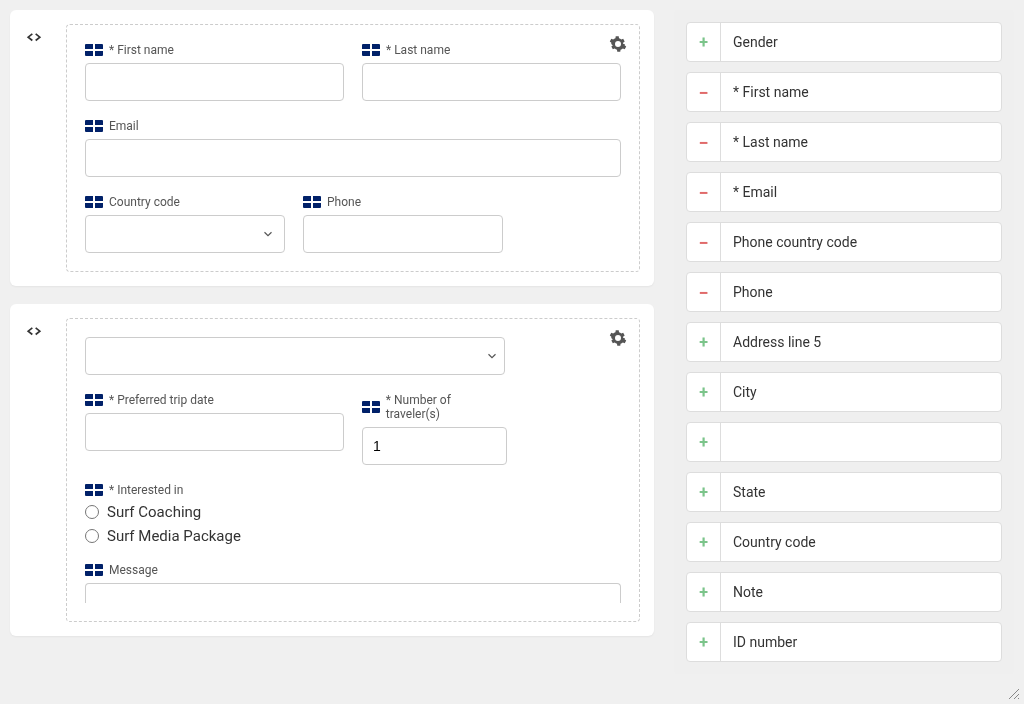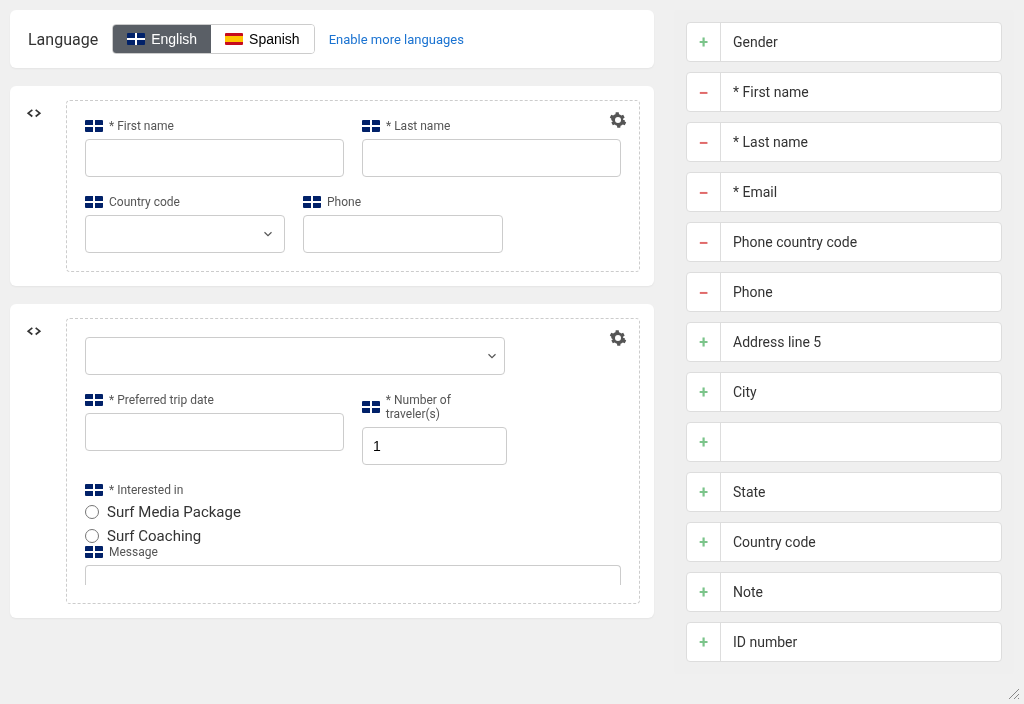--- a/index.html
+++ b/index.html
@@ -22,21 +22,21 @@
 .sort-icon { color: #333; cursor: move; }
 .form-body { flex: 1; border: 1px dashed #ccc; border-radius: 4px; padding: 18px; position: relative; }
 .gear { position: absolute; top: 10px; right: 12px; color: #555; cursor: pointer; }
 .field-row { display: flex; gap: 18px; margin-bottom: 18px; }
 .field { flex: 1; display: flex; flex-direction: column; }
 .field.half { flex: 0 0 calc(50% - 9px); }
 .field-label { display: flex; align-items: center; gap: 6px; font-size: 12px; color: #555; margin-bottom: 6px; }
 .input, .select { border: 1px solid #ccc; border-radius: 4px; height: 38px; padding: 0 10px; font-size: 14px; background: #fff; width: 100%; }
 .select-wrap { position: relative; }
 .select-wrap .chev { position: absolute; right: 10px; top: 50%; transform: translateY(-50%); pointer-events: none; color: #555; }
-.radio-group { }
+.radio-group { margin-bottom: 18px; }
 .radio-item { display: flex; align-items: center; gap: 8px; font-size: 15px; color: #333; margin-top: 6px; }
 .radio-item input { width: 14px; height: 14px; }
 
 .field-cc { flex: 0 0 200px; }
 .field-phone { flex: 0 0 200px; }
 
 
 .fields-panel { background: #efefef; border-radius: 4px; }
 .fields-header { padding: 10px 16px; font-size: 15px; color: #333; background: #e8e8e8; border-radius: 4px 4px 0 0; }
 .fields-list { padding: 12px; display: flex; flex-direction: column; gap: 10px; }
@@ -56,34 +56,20 @@
 svg { display: block; }
 
 .resize-handle { position: fixed; bottom: 4px; right: 4px; color: #888; cursor: nwse-resize; }
 </style>
 </head>
 <body>
 
 <div class="app">
   <div class="left-col">
 
-    <div class="lang-bar">
-      <span class="lang-label">Language</span>
-      <div class="lang-toggle">
-        <button class="lang-btn active">
-          <span class="flag flag-uk"></span>
-          <span>English</span>
-        </button>
-        <button class="lang-btn">
-          <span class="flag flag-es"></span>
-          <span>Spanish</span>
-        </button>
-      </div>
-      <a class="more-lang">Enable more languages</a>
-    </div>
 
     <div class="form-card">
       <div class="sort-col">
         <span class="sort-icon">
           <svg width="20" height="20" viewBox="0 0 24 24" fill="none" stroke="currentColor" stroke-width="2">
               <path d="M7 10l4-5 4 5M7 14l4 5 4-5" transform="rotate(90 12 12)"></path>
             </svg>
         </span>
       </div>
       <div class="form-body">
@@ -97,20 +83,29 @@
             <span class="field-label">
               <span class="flag flag-uk"></span>
               <span>* First name</span>
             </span>
             <input class="input" type="text" style="">
           </div>
           <div class="field">
             <span class="field-label">
               <span class="flag flag-uk"></span>
               <span>* Last name</span>
+            </span>
+            <input class="input" type="text" style="">
+          </div>
+        </div>
+        <div class="field-row">
+          <div class="field">
+            <span class="field-label">
+              <span class="flag flag-uk"></span>
+              <span>Email</span>
             </span>
             <input class="input" type="text" style="">
           </div>
         </div>
         <div class="field-row" style="margin-bottom:0">
           <div class="field field-cc">
             <span class="field-label">
               <span class="flag flag-uk"></span>
               <span>Country code</span>
             </span>
@@ -176,25 +171,25 @@
             <input class="input" type="text" value="1" style="">
           </div>
         </div>
         <div class="radio-group">
           <span class="field-label">
             <span class="flag flag-uk"></span>
             <span>* Interested in</span>
           </span>
           <label class="radio-item">
             <input type="radio" name="interested" style="">
-            <span>Surf Media Package</span>
+            <span>Surf Coaching</span>
           </label>
           <label class="radio-item">
             <input type="radio" name="interested" style="">
-            <span>Surf Coaching</span>
+            <span>Surf Media Package</span>
           </label>
         </div>
         <div class="field-row" style="margin-bottom:0">
           <div class="field">
             <span class="field-label">
               <span class="flag flag-uk"></span>
               <span>Message</span>
             </span>
             <input class="input" type="text" style="height: 20px; border-bottom: none; border-radius: 4px 4px 0px 0px;">
           </div>

